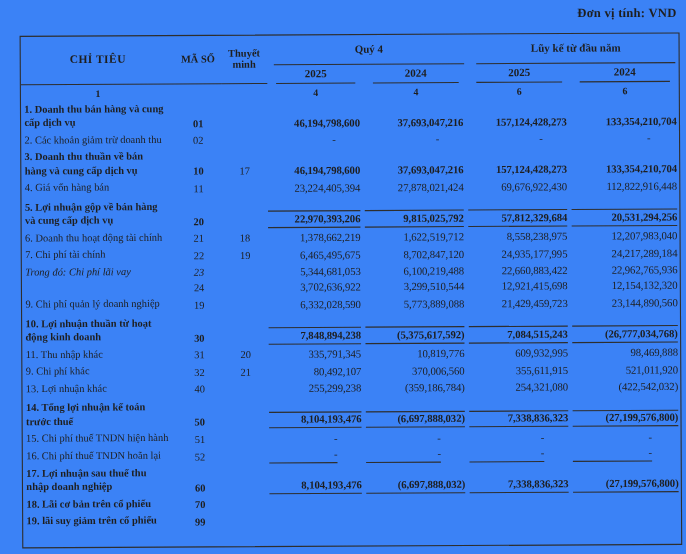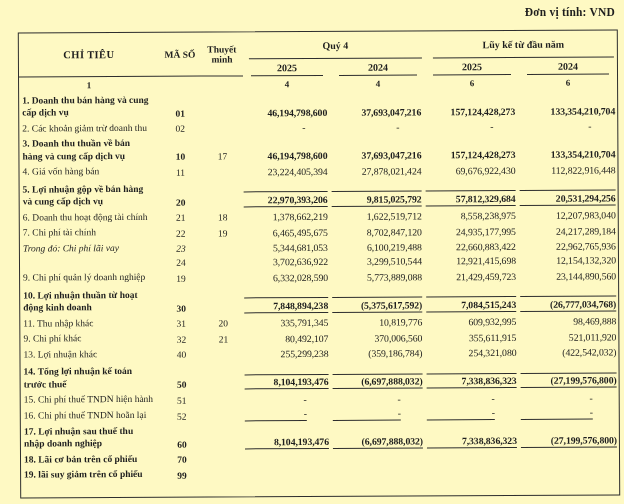--- a/index.html
+++ b/index.html
@@ -1,18 +1,18 @@
 <!DOCTYPE html>
 <html><head>
 <meta charset="utf-8">
 <style>
   html,body{margin:0;padding:0;}
   .page{
     width:624px;height:504px;position:relative;overflow:hidden;
-    background:#fef9c3;color:#1e1e1e;
+    background:#3b82f6;color:#1e1e1e;
     font-family:"Liberation Serif","DejaVu Serif",serif;
   }
   .unit{position:absolute;top:6px;right:9px;font-weight:bold;font-size:11.5px;letter-spacing:.2px;}
   .tbl{
     position:absolute;left:19px;top:31px;width:600px;height:466px;box-sizing:border-box;
     border:1.5px solid #2e2e2e;transform:rotate(-0.3deg);overflow:hidden;background:transparent;
   }
   .grid7{display:grid;grid-template-columns:140px 42px 42px 88px 94px 94px 1fr;}
   
   .hdr{display:grid;grid-template-columns:140px 42px 42px 88px 94px 94px 1fr;grid-template-rows:27px 17px;}

